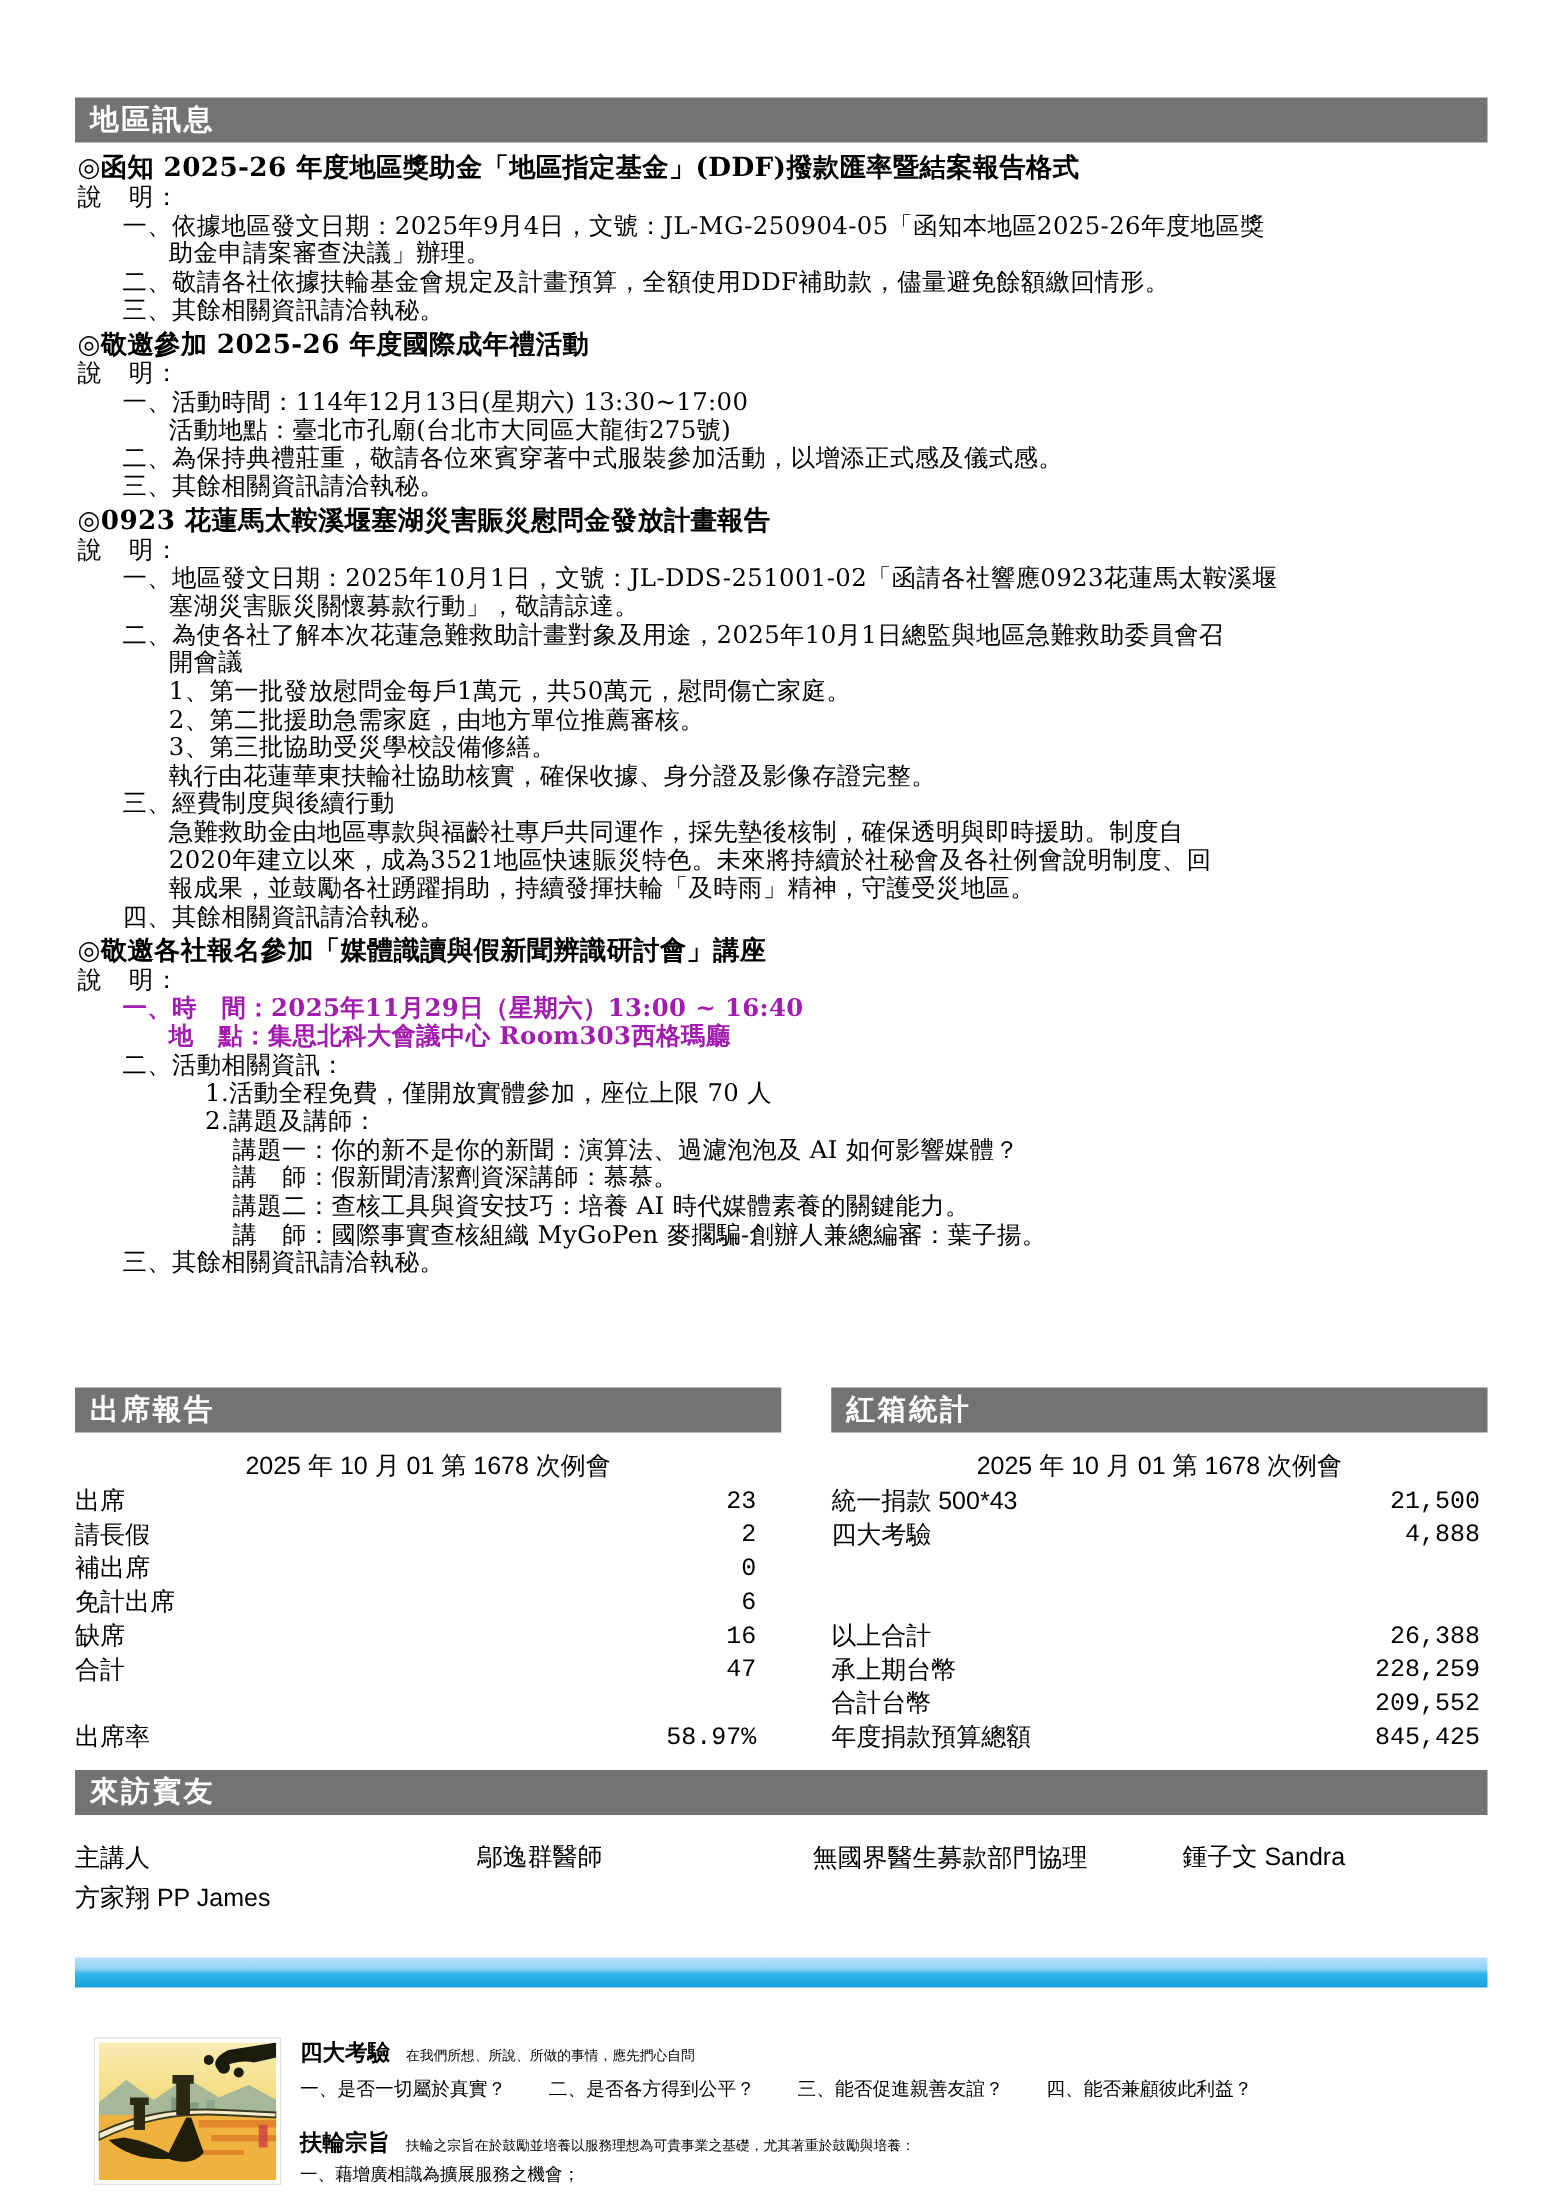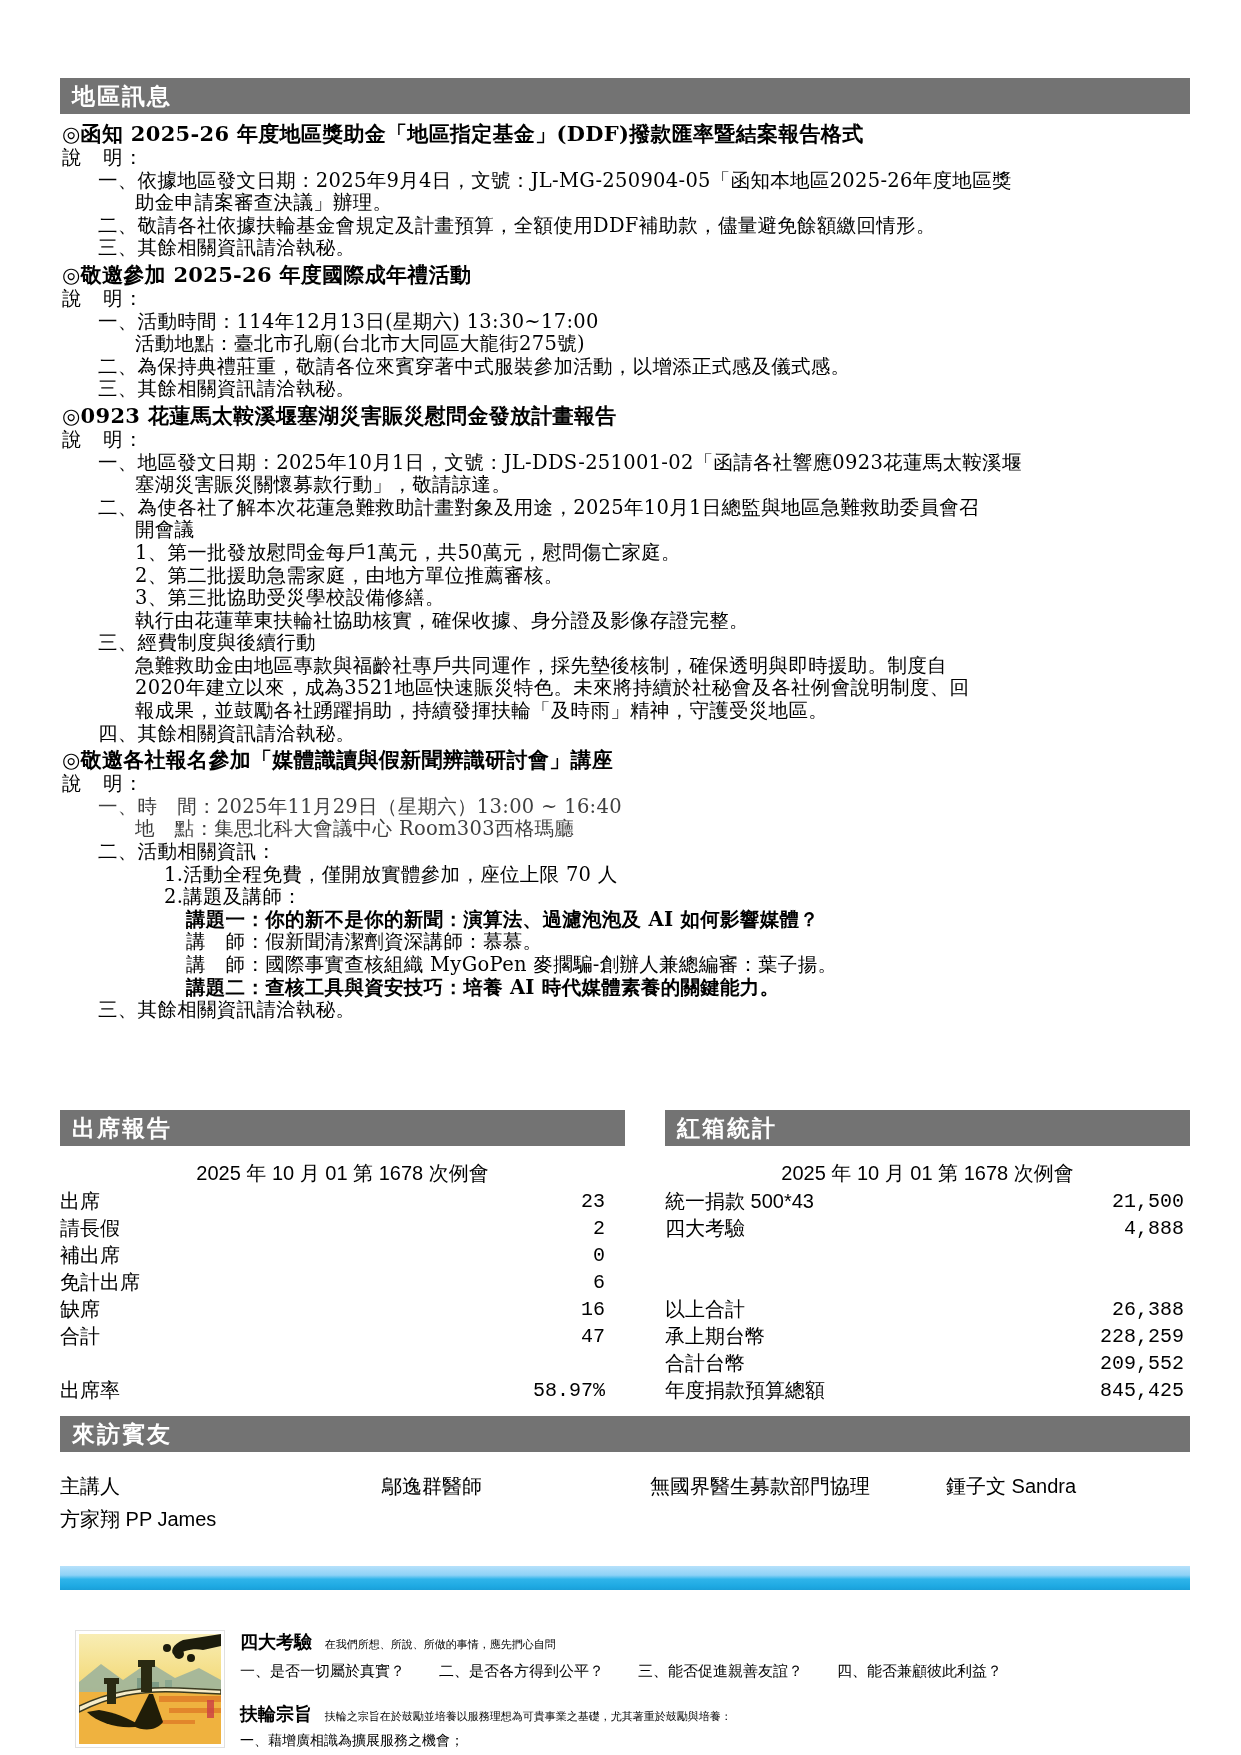--- a/index.html
+++ b/index.html
@@ -19,22 +19,22 @@
   .doc{margin-top:5px;}
   .ln{min-height:22.6px;line-height:22.6px;font-size:19.5px;letter-spacing:0.3px;white-space:nowrap;}
   .h{font-weight:bold;font-size:21px;line-height:26px;padding-left:2px;padding-top:2px;}
   .m{padding-left:2px;letter-spacing:1px;}
   .i1{padding-left:38px;}
   .i1c{padding-left:75px;}
   .i2{padding-left:75px;}
   .i2n{padding-left:104px;}
   .i3{padding-left:126px;}
   .i4{padding-left:178px;}
-  .blue{color:#404040;font-weight:normal;}
-  .bold{font-weight:bold;}
+  .blue{color:#a21caf;font-weight:bold;}
+  .bold{font-weight:normal;}
   
   .cols{margin-top:88px;display:flex;gap:40px;}
   .col{width:565px;}
   .col.rightcol{width:525px;}
   .tbl{font-family:"Liberation Sans",sans-serif;font-size:20px;}
   .meeting{text-align:center;margin-top:12px;height:30px;line-height:30px;font-size:20px;}
   .trow{display:flex;justify-content:space-between;height:27px;line-height:27px;gap:45px;}
   .trow .tl{text-align:left;}
   .trow .tv{text-align:right;font-family:Liberation Mono, monospace;}
   .leftcol .trow{padding-right:20px;}
@@ -140,23 +140,23 @@
       <div class="ln i1">二、活動相關資訊：</div>
 
       <div class="ln i2n">1.活動全程免費，僅開放實體參加，座位上限 70 人</div>
 
       <div class="ln i2n">2.講題及講師：</div>
 
       <div class="ln i3 bold">講題一：你的新不是你的新聞：演算法、過濾泡泡及 AI 如何影響媒體？</div>
 
       <div class="ln i3">講　師：假新聞清潔劑資深講師：慕慕。</div>
 
+      <div class="ln i3 bold">講題二：查核工具與資安技巧：培養 AI 時代媒體素養的關鍵能力。</div>
+
       <div class="ln i3">講　師：國際事實查核組織 MyGoPen 麥擱騙-創辦人兼總編審：葉子揚。</div>
-
-      <div class="ln i3 bold">講題二：查核工具與資安技巧：培養 AI 時代媒體素養的關鍵能力。</div>
 
       <div class="ln i1">三、其餘相關資訊請洽執秘。</div>
     </div>
 
   <div class="cols">
     <section class="col leftcol">
       <div class="bar">
         <span>出席報告</span>
       </div>
       <div class="tbl">

